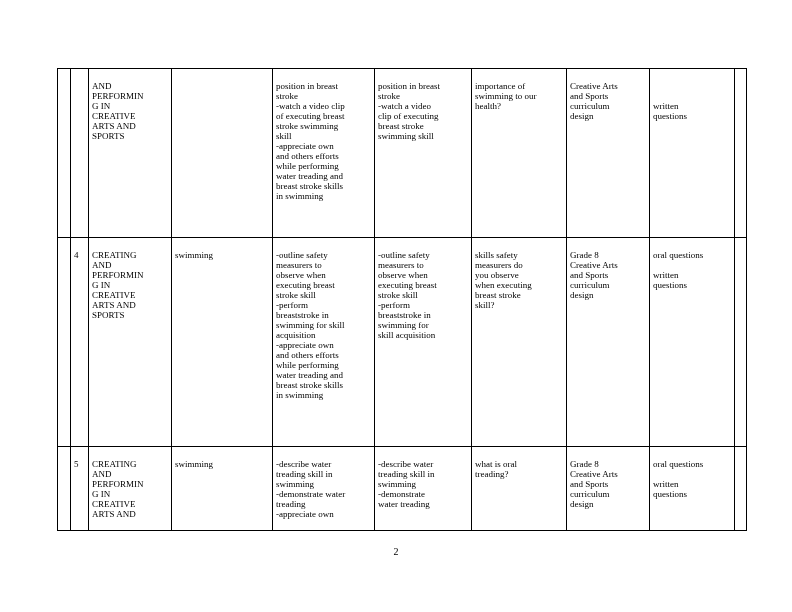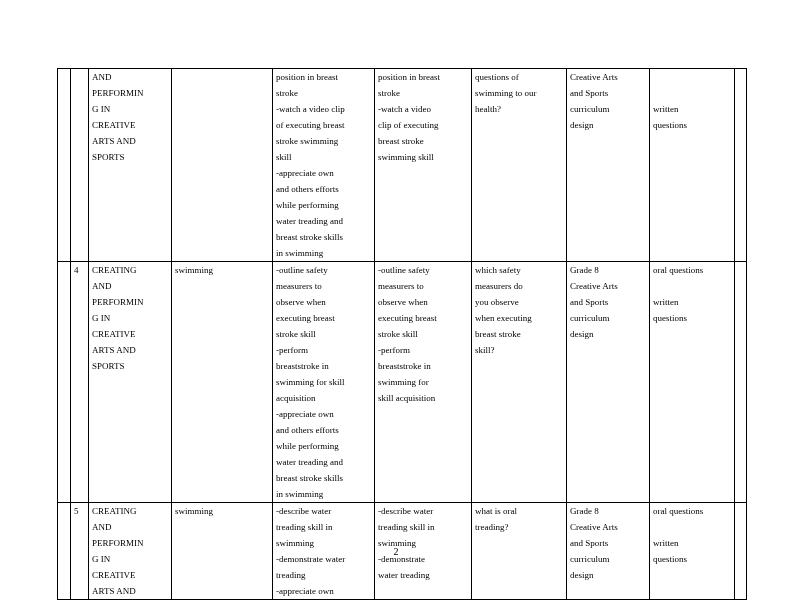--- a/index.html
+++ b/index.html
@@ -21,24 +21,24 @@
     left: 57px;
     top: 68px;
     width: 689px;
     border-collapse: collapse;
     table-layout: fixed;
   }
   table.sow-table td {
     border: 1px solid #000000;
     vertical-align: top;
     font-size: 9px;
-    line-height: 16px;
+    line-height: 10px;
     white-space: pre-line;
     overflow: hidden;
-    padding: 0 2px 0 3px;
+    padding: 12px 2px 0 3px;
     color: #000000;
     word-wrap: break-word;
   }
   tr.r0 { height: 169px; }
   tr.r1 { height: 209px; }
   tr.r2 { height: 84px; }
   .pagenum {
     position: absolute;
     top: 546px;
     left: 0;
@@ -88,21 +88,21 @@
 while performing
 water treading and
 breast stroke skills
 in swimming</td>
         <td>position in breast
 stroke
 -watch a video
 clip of executing
 breast stroke
 swimming skill</td>
-        <td>questions of
+        <td>importance of
 swimming to our
 health?</td>
         <td>Creative Arts
 and Sports
 curriculum
 design</td>
         <td>
 
 written
 questions</td>
@@ -136,21 +136,21 @@
 in swimming</td>
         <td>-outline  safety
 measurers to
 observe when
 executing breast
 stroke skill
 -perform
 breaststroke in
 swimming for
 skill acquisition</td>
-        <td>which safety
+        <td>skills safety
 measurers do
 you observe
 when executing
 breast stroke
 skill?</td>
         <td>Grade 8
 Creative Arts
 and Sports
 curriculum
 design</td>

